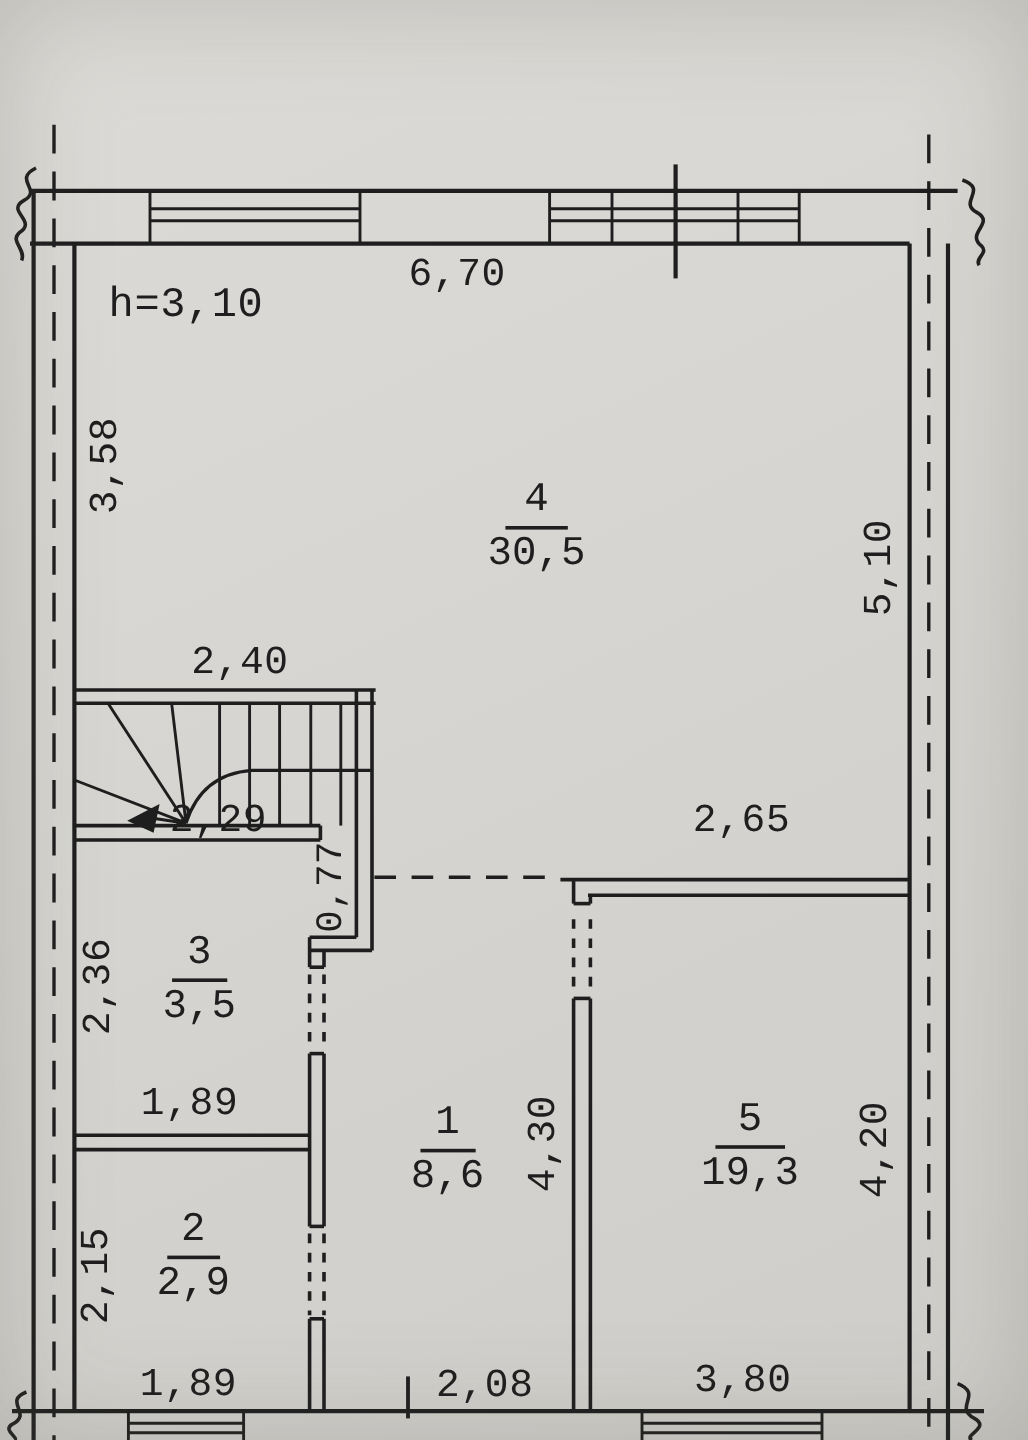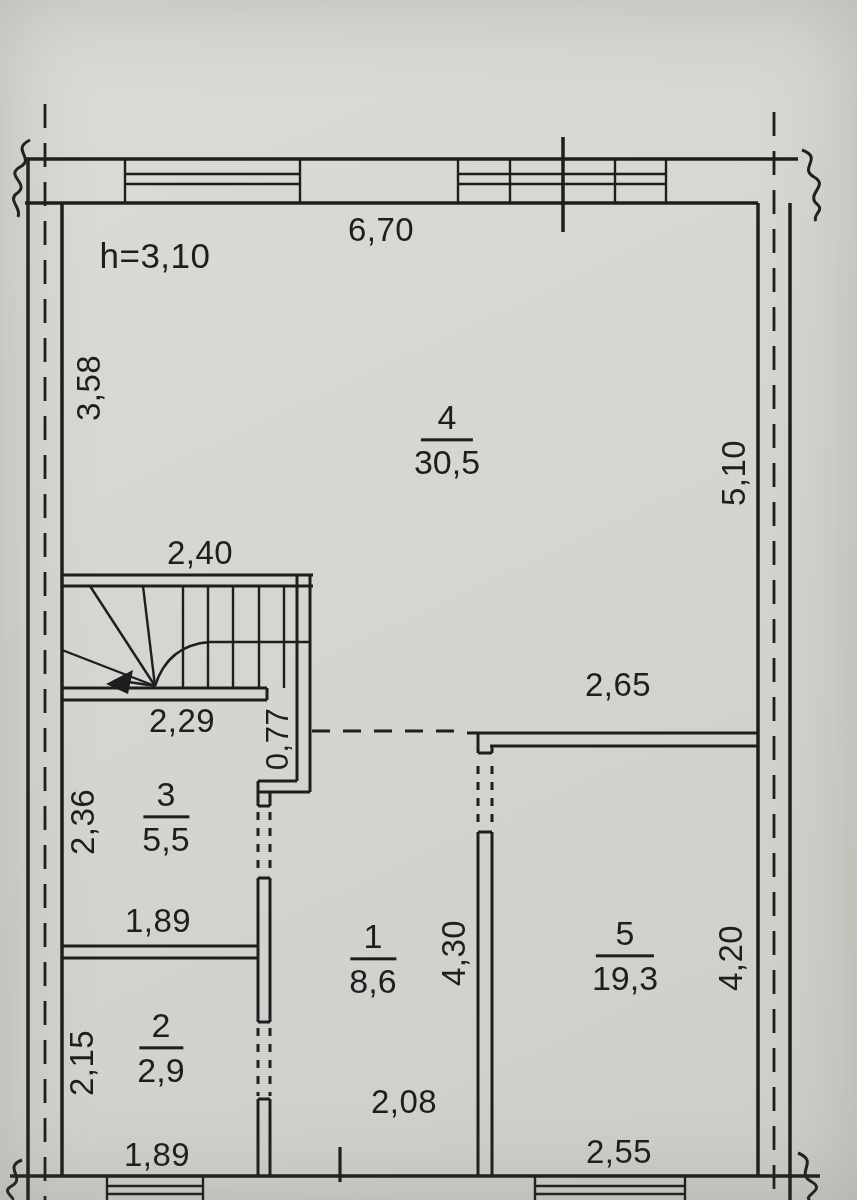--- a/index.html
+++ b/index.html
@@ -1,19 +1,19 @@
 <!DOCTYPE html>
 <html><head>
 <meta charset="utf-8">
 <style>
   html,body{margin:0;padding:0;background:#b9b8b4;}
   #stage{
     position:relative;width:857px;height:1200px;overflow:hidden;
     background:linear-gradient(155deg,#dcdbd7 0%,#d6d5d1 45%,#cecdc9 100%);
-    font-family:Liberation Sans, sans-serif;
+    font-family:Liberation Mono, monospace;
     color:#1e1e1e;
   }
   #stage::after{ 
     content:"";position:absolute;inset:0;pointer-events:none;
     box-shadow:inset 0 0 90px rgba(90,90,85,.25);
   }
   svg{position:absolute;left:0;top:0;}
   .lbl{
     position:absolute;white-space:nowrap;
     transform:translate(-50%,-50%);
@@ -167,52 +167,52 @@
   <div class="lbl h310" style="left:155px;top:255px">h=3,10</div>
 
   <div class="lbl" style="left:381px;top:229px">6,70</div>
 
   <div class="lbl v" style="left:88px;top:388px">3,58</div>
 
   <div class="lbl v" style="left:733px;top:473px">5,10</div>
 
   <div class="lbl" style="left:200px;top:552px">2,40</div>
 
-  <div class="lbl" style="left:182px;top:720px">2,29</div>
+  <div class="lbl" style="left:182px;top:684px">2,29</div>
 
   <div class="lbl v" style="left:277px;top:739px;font-size:31px">0,77</div>
 
   <div class="lbl" style="left:618px;top:684px">2,65</div>
 
   <div class="lbl v" style="left:82px;top:822px">2,36</div>
 
   <div class="lbl" style="left:158px;top:920px">1,89</div>
 
   <div class="lbl v" style="left:453px;top:953px">4,30</div>
 
   <div class="lbl v" style="left:730px;top:958px">4,20</div>
 
   <div class="lbl v" style="left:81px;top:1063px">2,15</div>
 
   <div class="lbl" style="left:157px;top:1154px">1,89</div>
 
-  <div class="lbl" style="left:404px;top:1101px">2,08</div>
-
-  <div class="lbl" style="left:619px;top:1151px">2,55</div>
+  <div class="lbl" style="left:404px;top:1155px">2,08</div>
+
+  <div class="lbl" style="left:619px;top:1151px">3,80</div>
 
   <div class="room-label" style="left:447px;top:440px">
     <div>4</div>
     <div class="rl-line" style="width:52px"></div>
     <div>30,5</div>
   </div>
 
   <div class="room-label" style="left:166px;top:817px">
     <div>3</div>
     <div class="rl-line" style="width:46px"></div>
-    <div>5,5</div>
+    <div>3,5</div>
   </div>
 
   <div class="room-label" style="left:373px;top:959px">
     <div>1</div>
     <div class="rl-line" style="width:46px"></div>
     <div>8,6</div>
   </div>
 
   <div class="room-label" style="left:625px;top:956px">
     <div>5</div>

